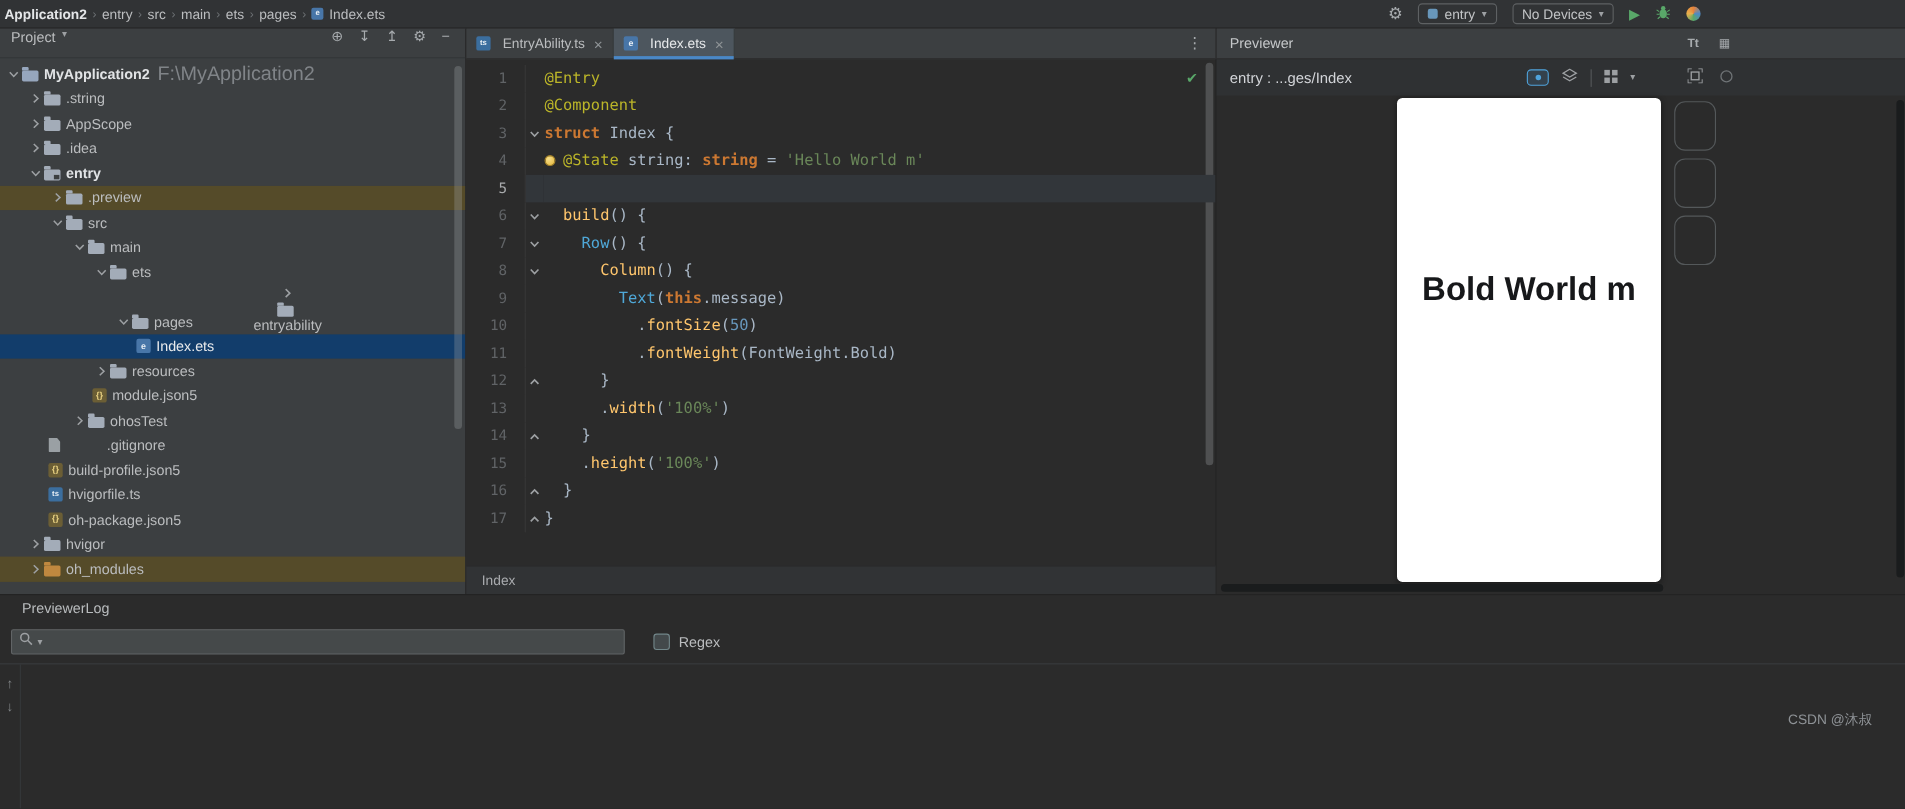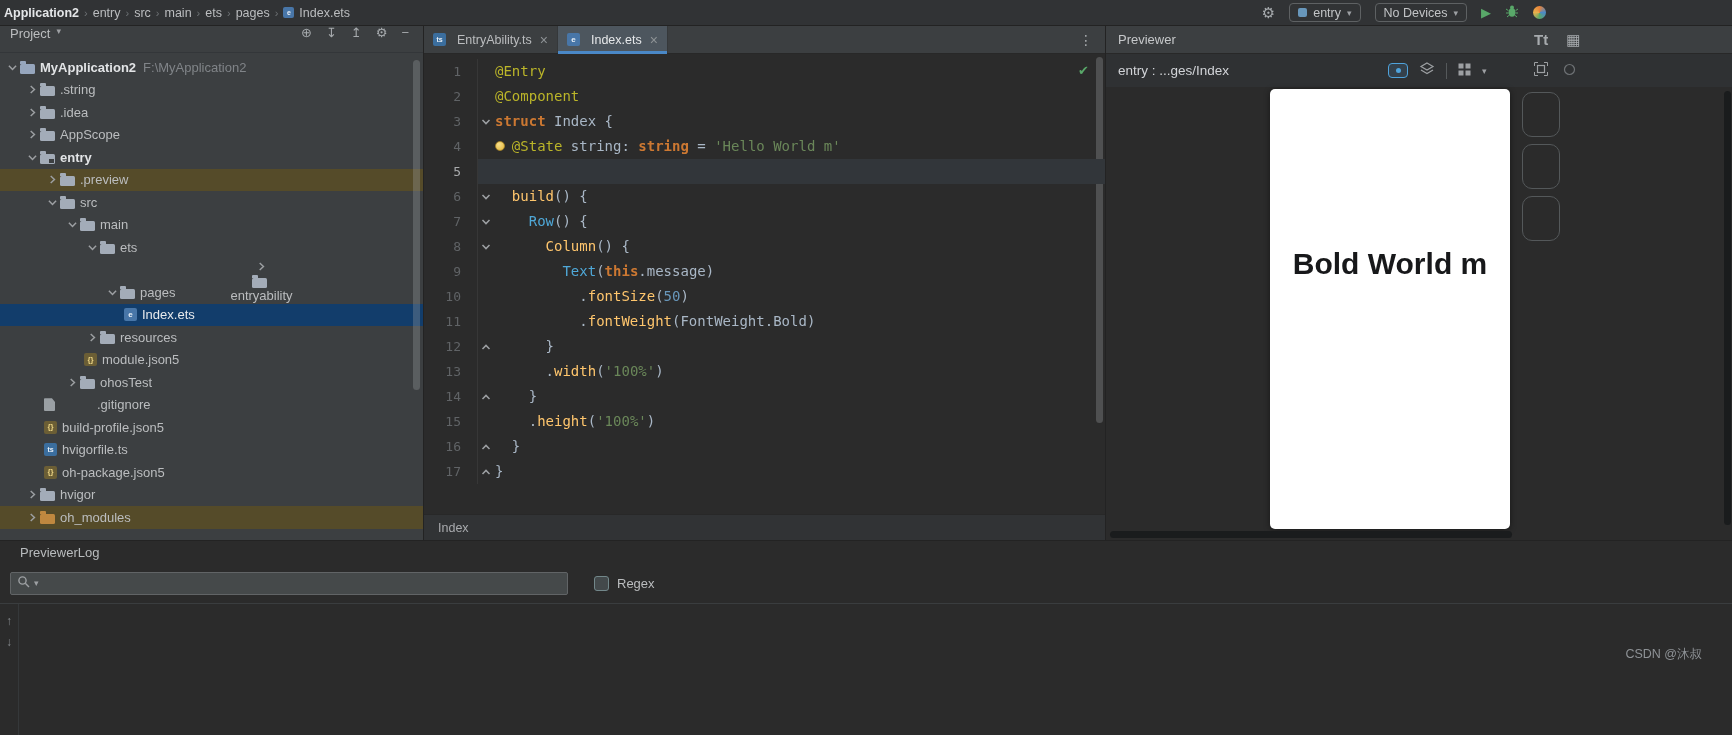--- a/index.html
+++ b/index.html
@@ -53,21 +53,21 @@
 .folder-module::after{content:"";position:absolute;right:1px;bottom:1px;width:5px;height:4px;background:#3C3F41}
 .file-ets,.file-ts{width:13px;height:13px;background:#4876A8;border-radius:2px;color:#EAF0F6;
   font-size:8px;font-weight:bold;line-height:13px;text-align:center;font-family:"Liberation Sans",sans-serif}
 .file-ts{background:#3B6E9E;font-size:7px}
 .file-json{width:13px;height:13px;background:#6B5E35;border-radius:2px;color:#EAD383;
   font-size:8px;font-weight:bold;line-height:12px;text-align:center}
 .file-text{width:11px;height:13px;background:#9AA0A4;border-radius:1px;
   clip-path:polygon(0 0,72% 0,100% 28%,100% 100%,0 100%)}
 .bc-ic{width:11px!important;height:11px!important;font-size:7px!important;line-height:11px!important;margin-right:0}
 .tlabel{}
-.tsuffix{color:#808488;margin-left:7px;font-size:13px}
+.tsuffix{color:#808488;margin-left:7px;font-size:18px}
 .t-scroll{position:absolute;right:3px;top:34px;width:7px;height:330px;
   background:rgba(163,166,168,.30);border-radius:4px}
 
 
 .editor{flex:1;min-width:0;display:flex;flex-direction:column;background:#2B2B2B;
   border-right:1px solid #232323;position:relative}
 .tabbar{height:28px;flex:none;background:#3C3F41;display:flex;border-bottom:1px solid #282828}
 .tab{display:flex;align-items:center;gap:6px;padding:0 9px 0 9px;font-size:12.5px;
   color:#BBBDBF;border-right:1px solid #35383A;position:relative}
 .tab.active{background:#4D565E;color:#E6E8EA}
@@ -90,21 +90,21 @@
 .e-scroll{position:absolute;top:3px;right:2px;width:7px;height:366px;
   background:rgba(163,166,168,.30);border-radius:4px}
 .editor-crumb{height:26px;flex:none;background:#313335;border-top:1px solid #282828;
   display:flex;align-items:center;padding-left:14px;font-size:12.5px;color:#A9ABAE}
 
 
 .previewer{width:626px;flex:none;display:flex;flex-direction:column;background:#2B2B2B;position:relative}
 .pv-h1{height:28px;flex:none;background:#3C3F41;border-bottom:1px solid #282828;
   display:flex;align-items:center;padding:0 12px;font-size:13px;color:#C6C8CA;position:relative}
 .pv-h1-icons{position:absolute;left:428px;display:flex;gap:18px;align-items:center;
-  color:#A7ABAE;font-size:15px;font-weight:bold}
+  color:#A7ABAE;font-size:11px;font-weight:bold}
 .pv-h2{height:33px;flex:none;background:#2F3133;display:flex;align-items:center;
   padding:0 12px;font-size:13.5px;color:#D2D4D8;position:relative}
 .pv-a{position:absolute;left:282px;display:flex;align-items:center;gap:11px}
 .pv-b{position:absolute;left:428px;display:flex;align-items:center;gap:15px;color:#A7ABAE}
 .pv-eye{width:20px;height:15px;border:1.5px solid #4FA3DC;border-radius:4px;
   background:rgba(79,163,220,.15);display:flex;align-items:center;justify-content:center}
 .pv-eye::after{content:"";width:5px;height:5px;border-radius:50%;background:#4FA3DC}
 .pv-sep{width:1px;height:16px;background:#55595B}
 .pv-canvas{flex:1;position:relative}
 .phone{position:absolute;left:164px;top:2px;width:240px;height:440px;background:#FFFFFF;
@@ -209,30 +209,30 @@
             <span class="ticon folder"></span>
             <span class="tlabel">.string</span>
           </div>
           <div class="trow" style="padding-left: 24px;">
             <span class="chev right">
               <svg width="9" height="9" viewBox="0 0 10 10">
                 <path d="M3 1 7.2 5 3 9" fill="none" stroke="#9DA0A3" stroke-width="1.6"></path>
               </svg>
             </span>
             <span class="ticon folder"></span>
+            <span class="tlabel">AppScope</span>
+          </div>
+          <div class="trow" style="padding-left: 24px;">
+            <span class="chev right">
+              <svg width="9" height="9" viewBox="0 0 10 10">
+                <path d="M3 1 7.2 5 3 9" fill="none" stroke="#9DA0A3" stroke-width="1.6"></path>
+              </svg>
+            </span>
+            <span class="ticon folder"></span>
             <span class="tlabel">.idea</span>
-          </div>
-          <div class="trow" style="padding-left: 24px;">
-            <span class="chev right">
-              <svg width="9" height="9" viewBox="0 0 10 10">
-                <path d="M3 1 7.2 5 3 9" fill="none" stroke="#9DA0A3" stroke-width="1.6"></path>
-              </svg>
-            </span>
-            <span class="ticon folder"></span>
-            <span class="tlabel">AppScope</span>
           </div>
           <div class="trow bold" style="padding-left: 24px;">
             <span class="chev down">
               <svg width="9" height="9" viewBox="0 0 10 10">
                 <path d="M3 1 7.2 5 3 9" fill="none" stroke="#9DA0A3" stroke-width="1.6"></path>
               </svg>
             </span>
             <span class="ticon folder-module"></span>
             <span class="tlabel">entry</span>
           </div>

